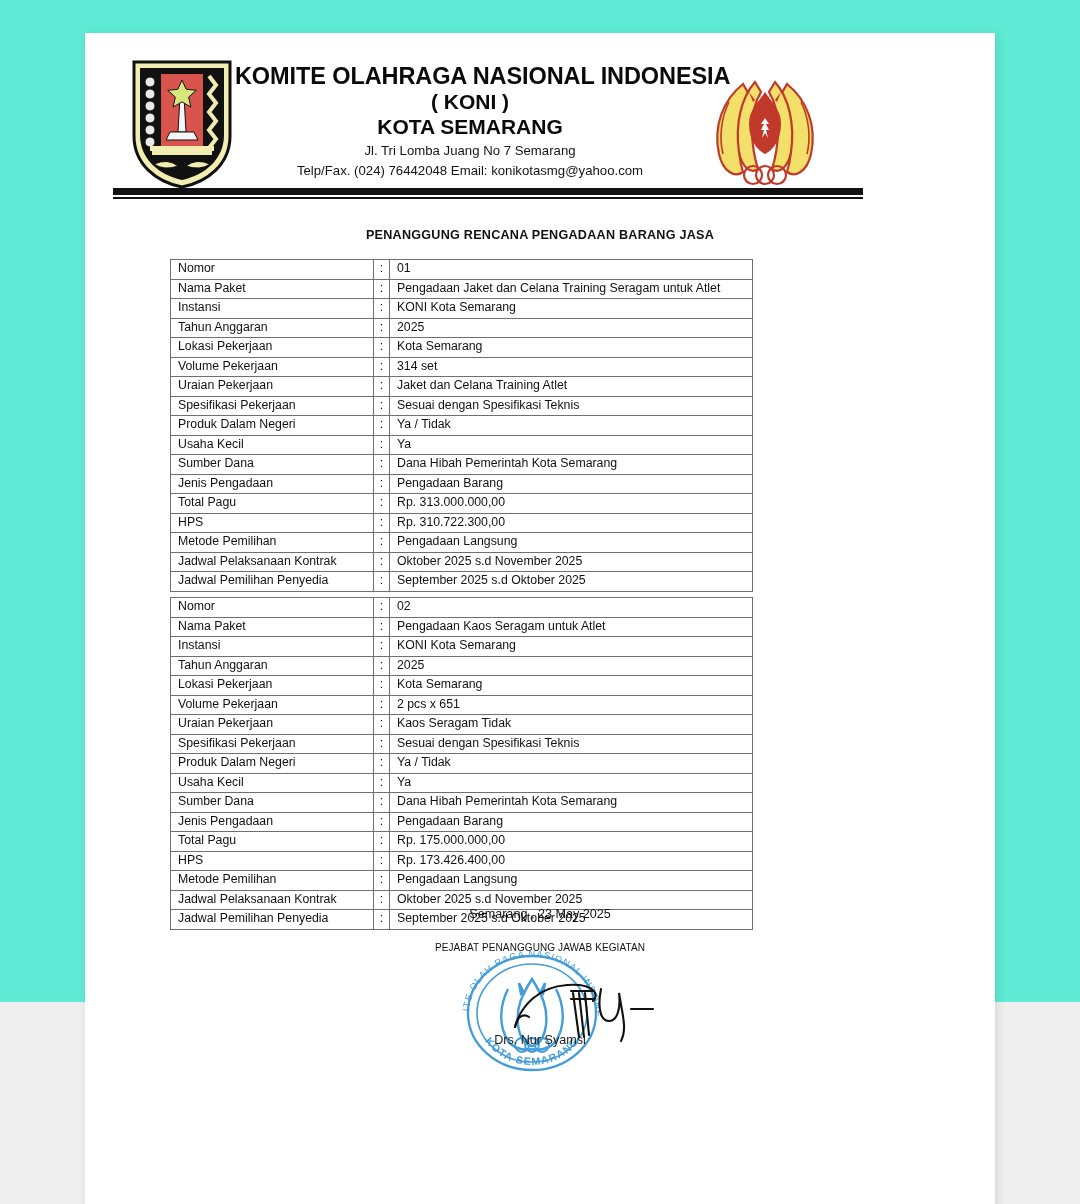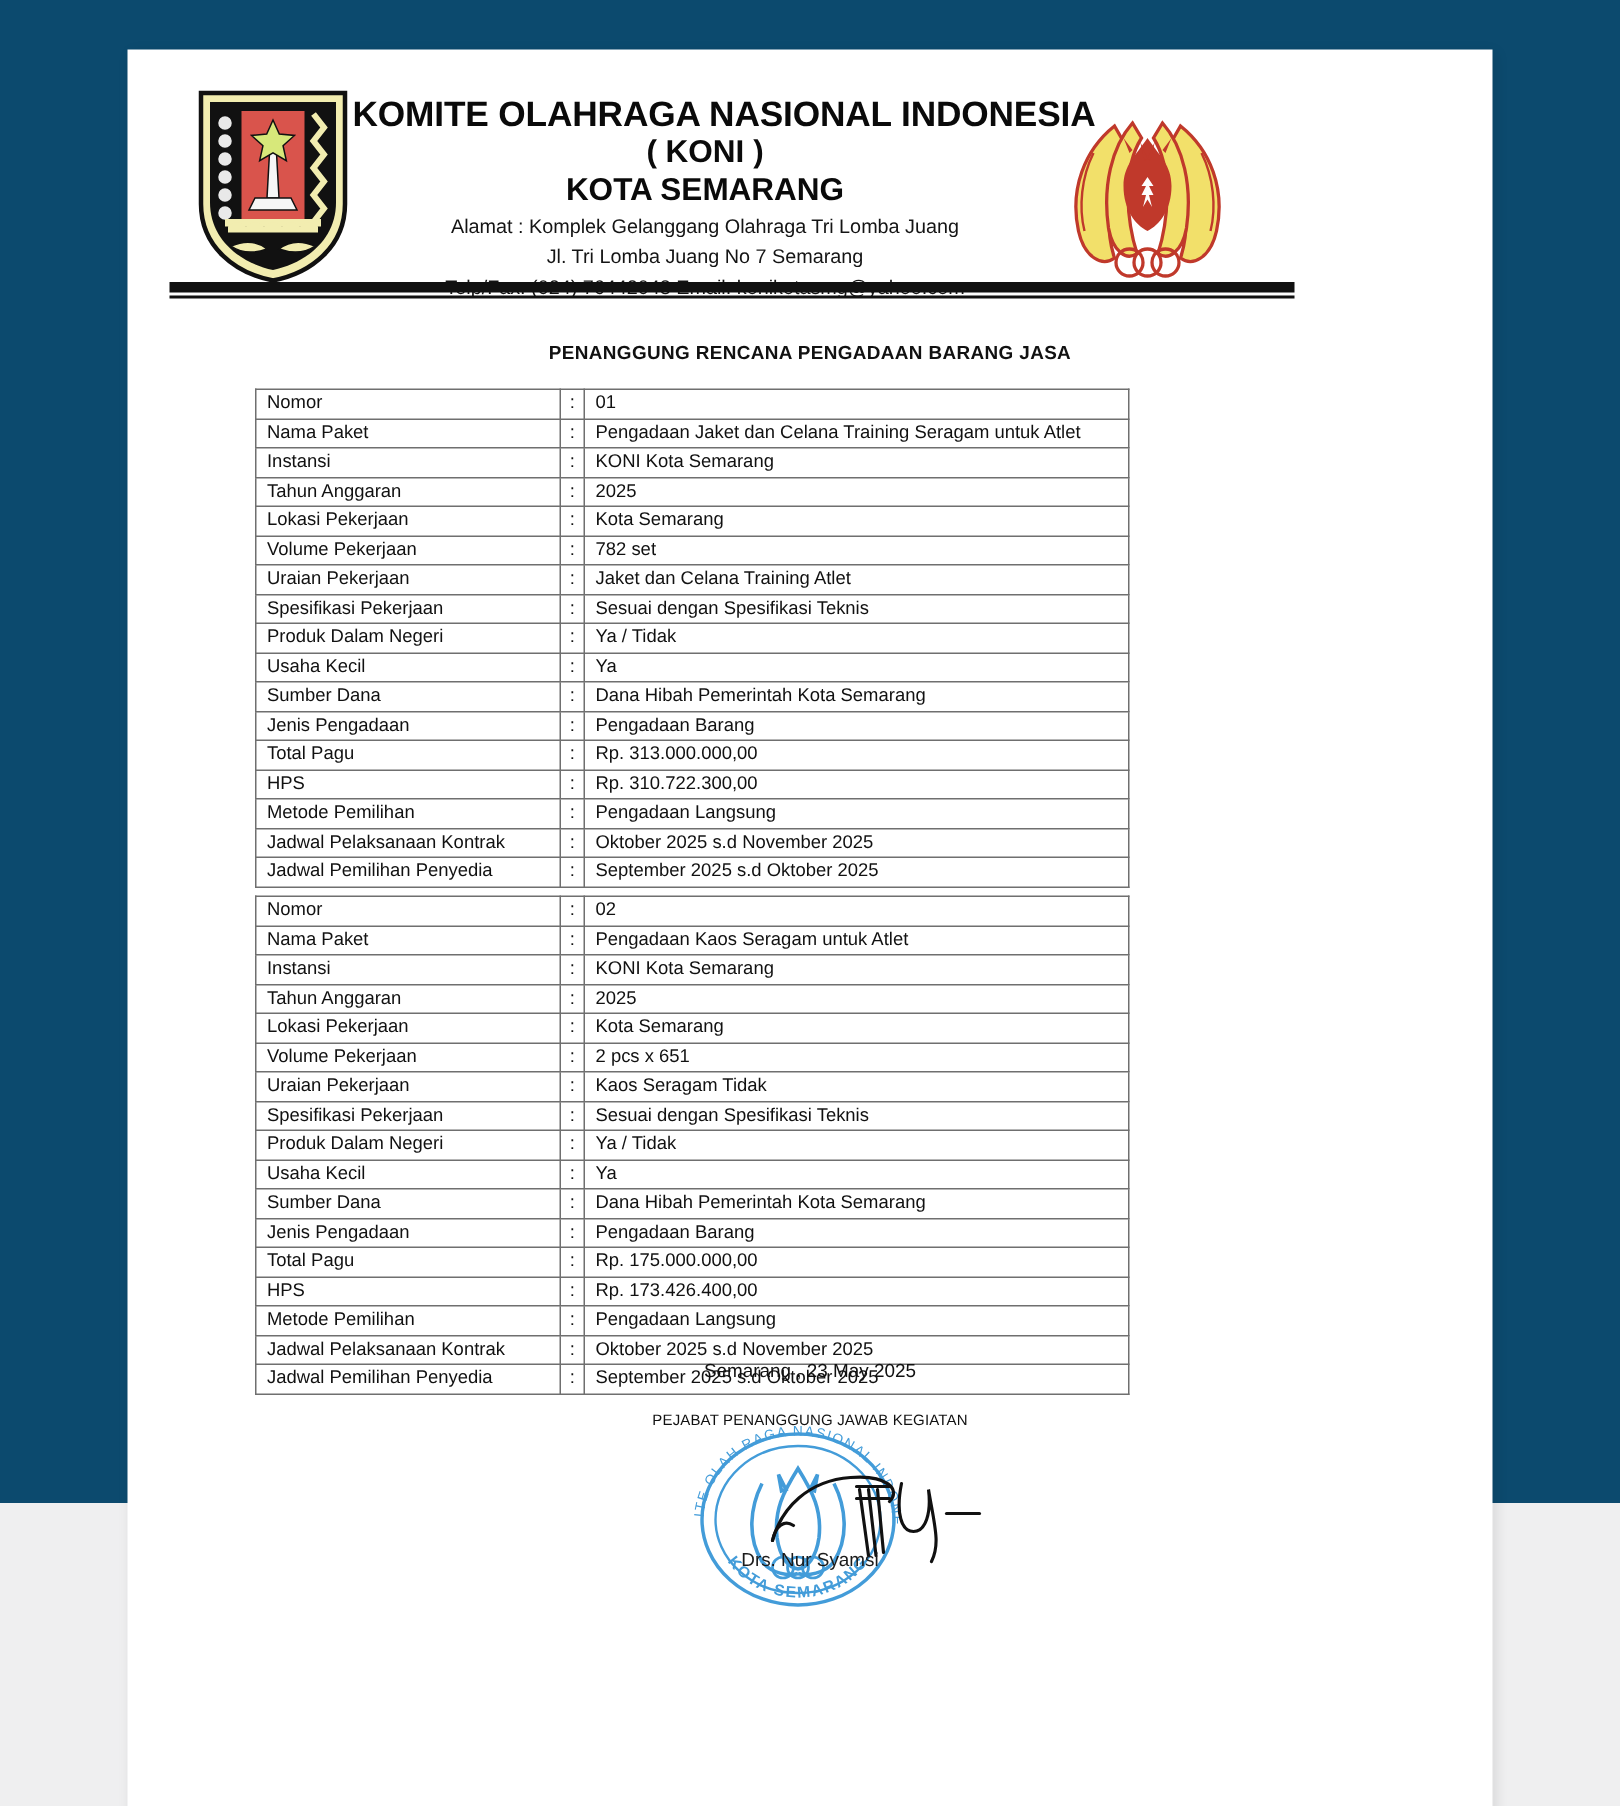--- a/index.html
+++ b/index.html
@@ -6,21 +6,21 @@
   html, body {
     margin: 0; padding: 0;
     width: 1080px; height: 1204px;
     background: #efeff0;
     font-family: "Liberation Sans", sans-serif;
     overflow: hidden;
   }
   #viewport {
     position: relative;
     width: 1080px; height: 1002px;
-    background: #0c4a6e;
+    background: #5eead4;
   }
 
   
   #page {
     position: absolute;
     left: 85px; top: 33px;
     width: 910px; height: 1260px;
     background: #ffffff;
     box-shadow: 2px 2px 9px rgba(0,0,0,0.11);
   }
@@ -226,21 +226,20 @@
           <circle cx="50" cy="117" r="9"></circle>
           <circle cx="62" cy="117" r="9"></circle>
           <circle cx="74" cy="117" r="9"></circle>
         </g>
       </svg>
 
       <div class="head-text">
         <div class="org-line1">KOMITE OLAHRAGA NASIONAL INDONESIA</div>
         <div class="org-line2">( KONI )</div>
         <div class="org-line3">KOTA SEMARANG</div>
-        <div class="addr">Alamat : Komplek Gelanggang Olahraga Tri Lomba Juang</div>
         <div class="addr">Jl. Tri Lomba Juang No 7 Semarang</div>
         <div class="addr">Telp/Fax. (024) 76442048 Email: konikotasmg@yahoo.com</div>
       </div>
 
       <div class="rule-thick"></div>
       <div class="rule-thin"></div>
     </div>
 
     <div class="doc-title">PENANGGUNG RENCANA PENGADAAN BARANG JASA</div>
 
@@ -267,21 +266,21 @@
           <td class="c-value">2025</td>
         </tr>
         <tr>
           <td class="c-label">Lokasi Pekerjaan</td>
           <td class="c-colon">:</td>
           <td class="c-value">Kota Semarang</td>
         </tr>
         <tr>
           <td class="c-label">Volume Pekerjaan</td>
           <td class="c-colon">:</td>
-          <td class="c-value">782 set</td>
+          <td class="c-value">314 set</td>
         </tr>
         <tr>
           <td class="c-label">Uraian Pekerjaan</td>
           <td class="c-colon">:</td>
           <td class="c-value">Jaket dan Celana Training Atlet</td>
         </tr>
         <tr>
           <td class="c-label">Spesifikasi Pekerjaan</td>
           <td class="c-colon">:</td>
           <td class="c-value">Sesuai dengan Spesifikasi Teknis</td>

